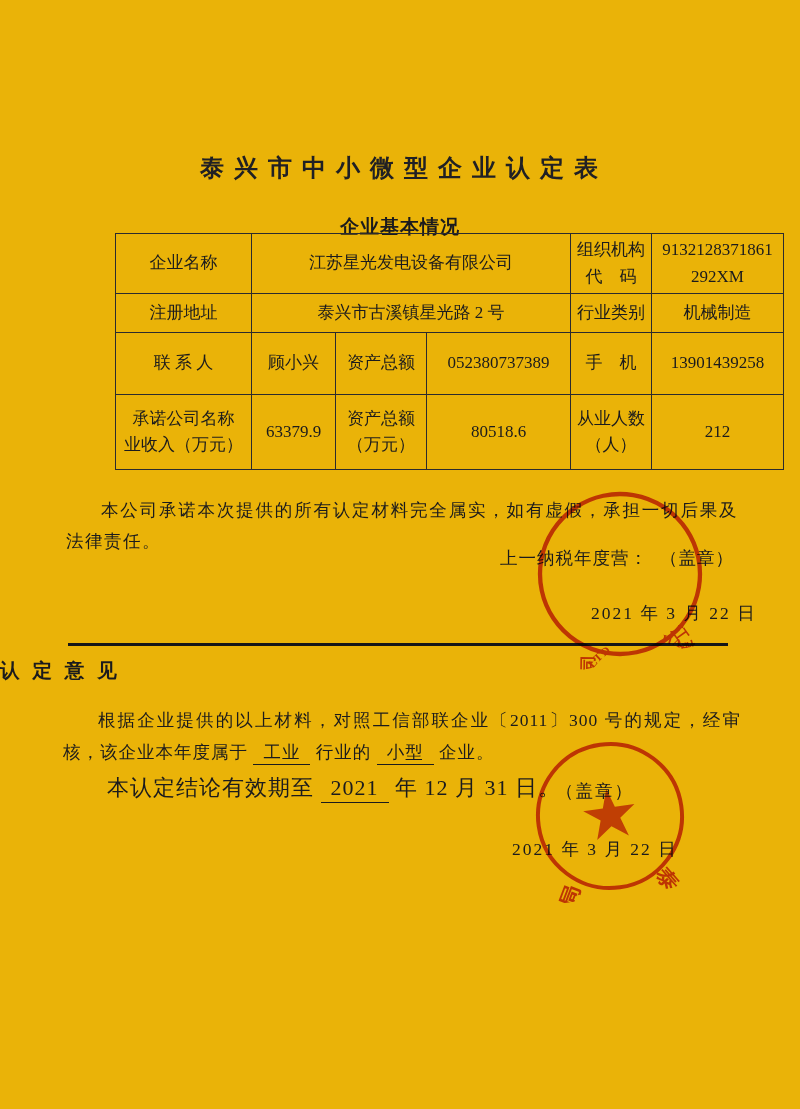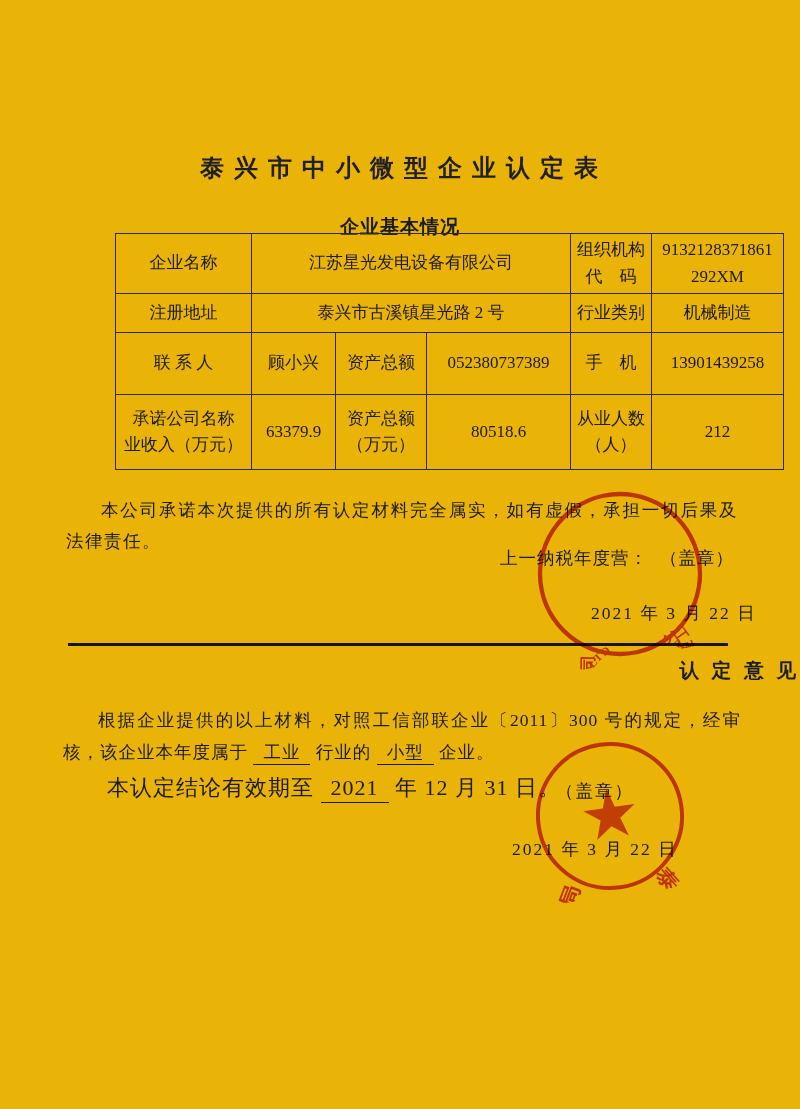--- a/index.html
+++ b/index.html
@@ -45,21 +45,21 @@
   .promise-date {
     position:absolute; top:601px; left:591px;
     font-size:17.5px; letter-spacing:2px; white-space:nowrap;
   }
   .section-divider {
     position:absolute; top:643px; left:68px; width:660px; height:3px;
     background:#161618;
   }
   .opinion-heading {
     position:absolute; top:657px; left:0; width:100%;
-    text-align:right; font-size:19.5px; font-weight:bold; letter-spacing:4px;
+    text-align:left; font-size:19.5px; font-weight:bold; letter-spacing:4px;
   }
   .opinion-paragraph {
     position:absolute; top:686px; left:63px; width:678px;
     font-size:17.5px; line-height:1.85; letter-spacing:1px;
     text-indent:2em; text-align:justify;font-family:Liberation Serif, serif;
   }
   .validity-line {
     position:absolute; top:751px; left:63px; width:678px;
     font-size:22px; letter-spacing:1px; text-indent:2em;
     white-space:nowrap;

